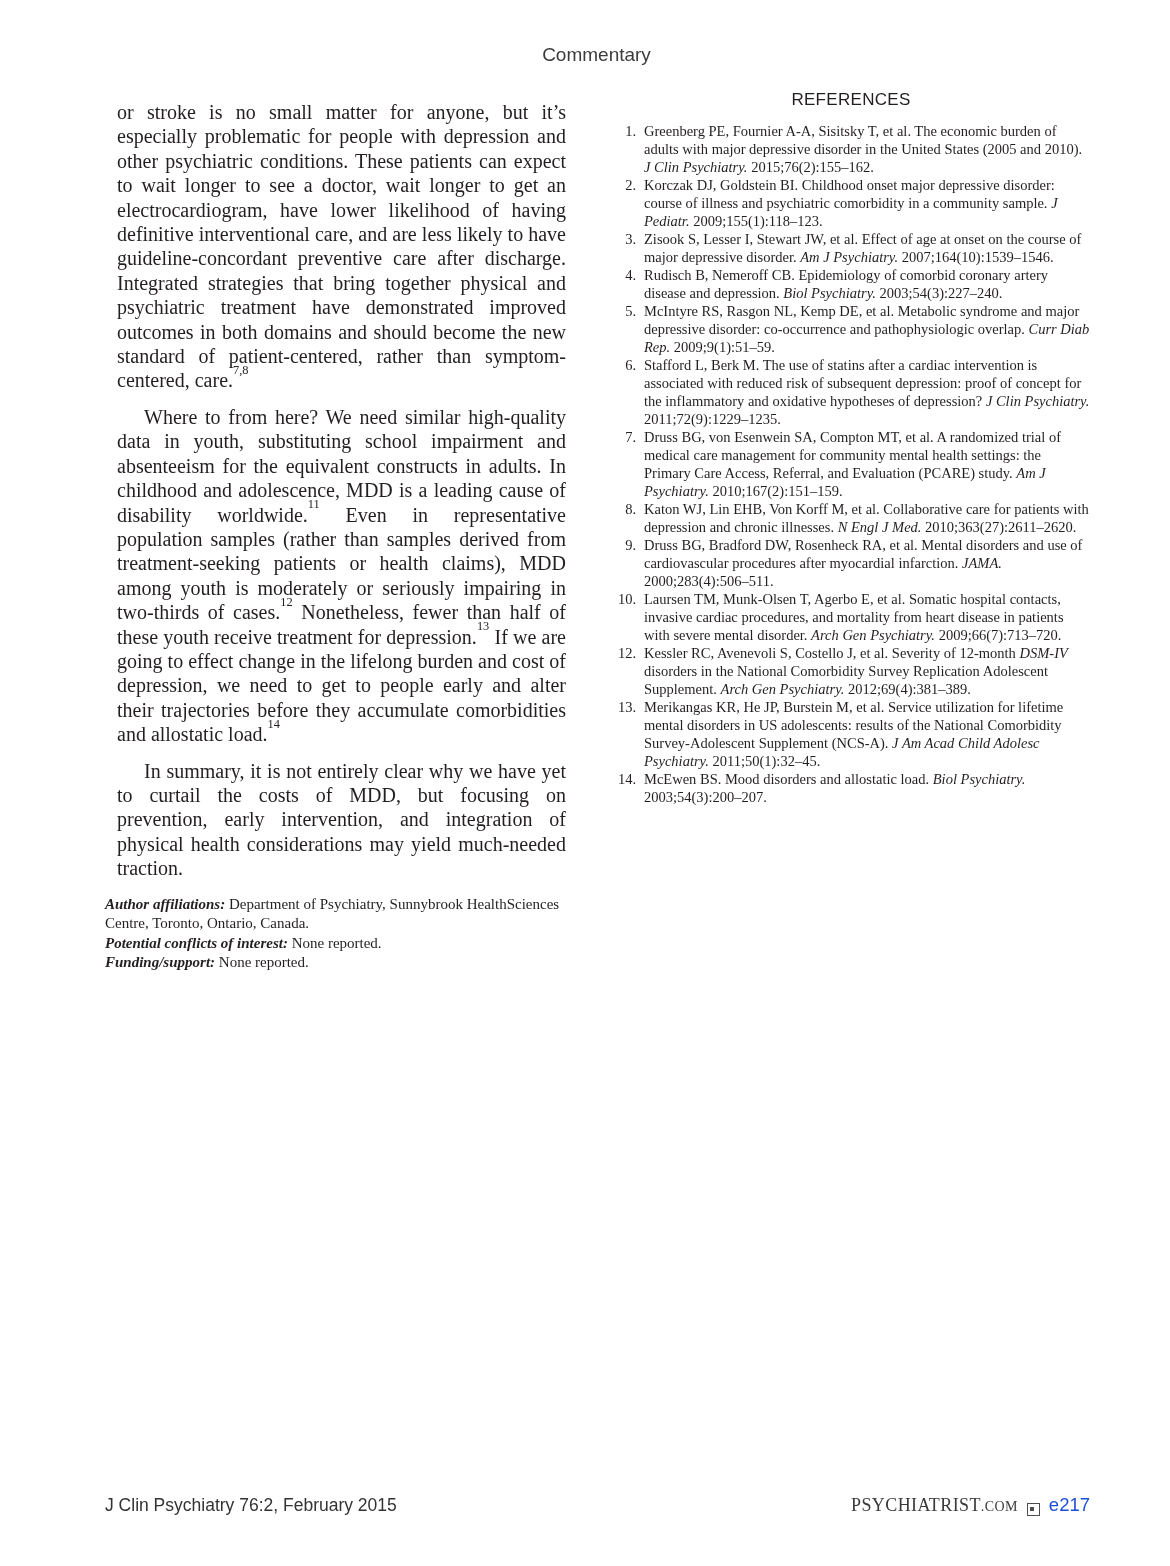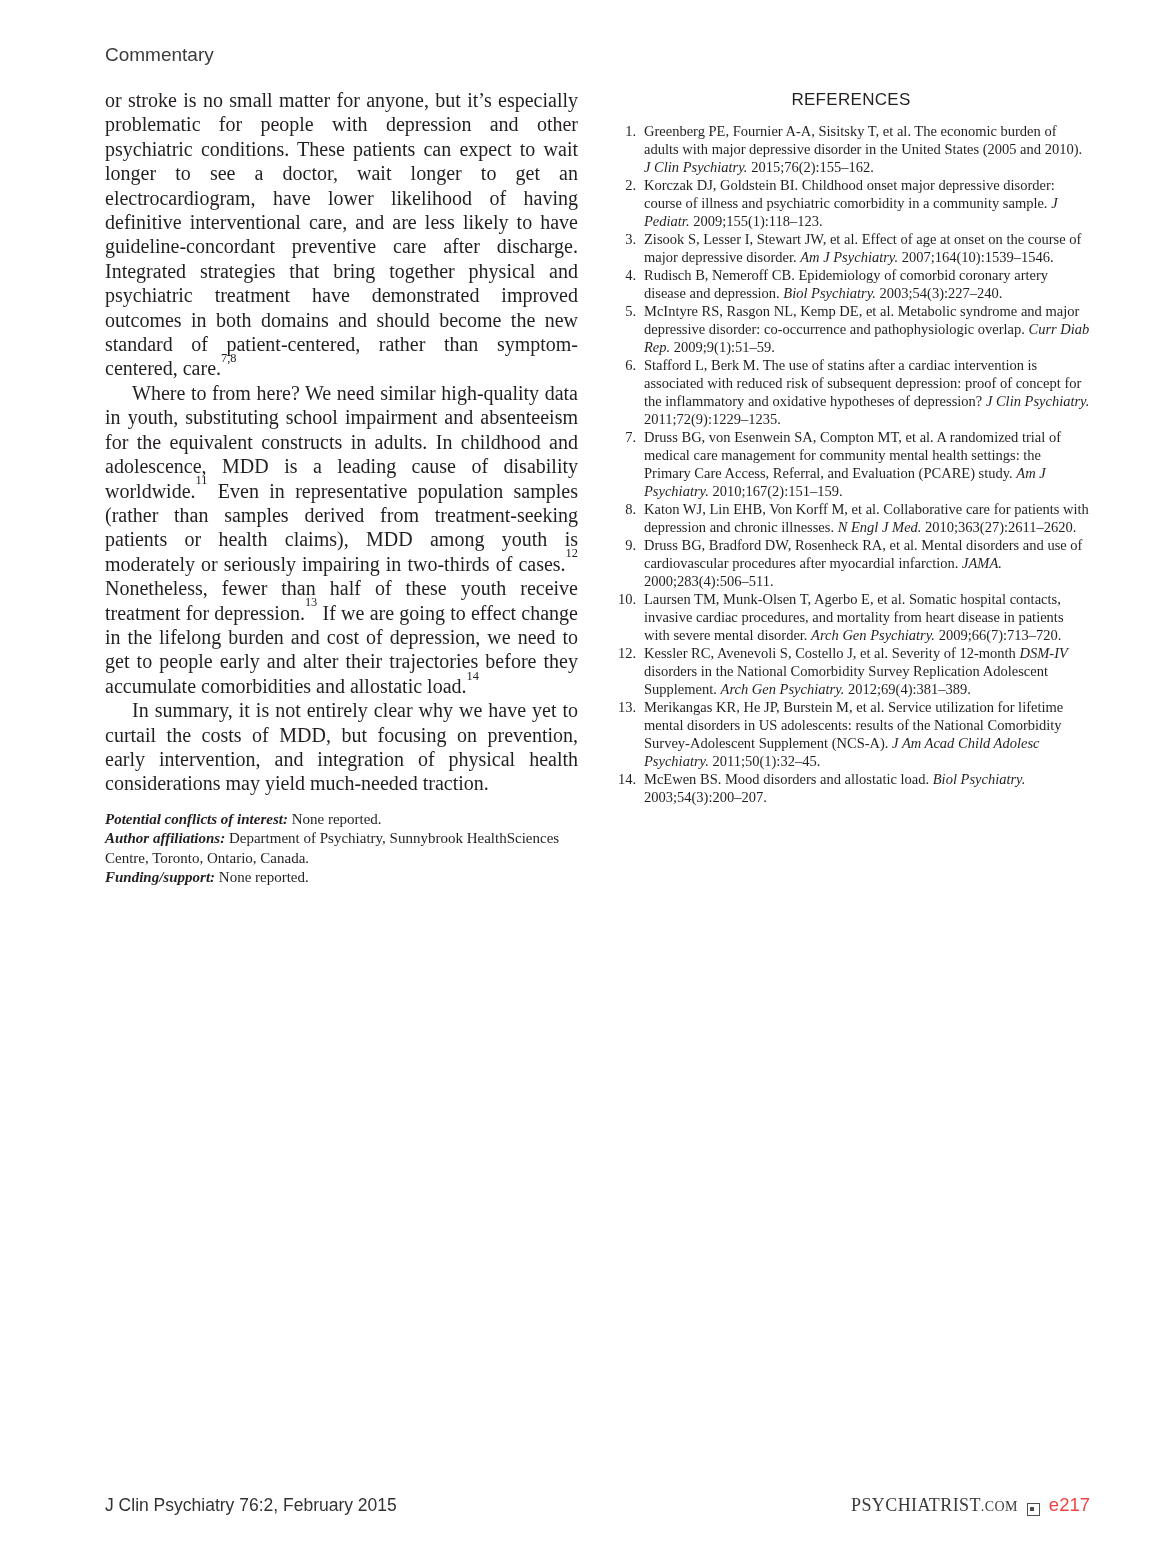--- a/index.html
+++ b/index.html
@@ -1,25 +1,25 @@
 <!DOCTYPE html>
 <html><head>
 <meta charset="utf-8">
 <style>
   html,body{margin:0;padding:0;background:#ffffff;}
   .page{position:relative;width:1170px;height:1566px;background:#ffffff;color:#231f20;overflow:hidden;}
 
-  .running-head{position:absolute;top:44px;left:105px;right:82px;text-align:left;
+  .running-head{position:absolute;top:44px;left:105px;right:82px;text-align:center;
     font-family:"Liberation Sans",sans-serif;font-size:19px;color:#3c3c3c;}
 
   .columns{position:absolute;top:88px;left:105px;right:80px;display:flex;gap:34px;}
 
   .col-left{flex:0 0 473px;width:473px;font-family:"Liberation Serif",serif;
     font-size:20px;line-height:24.4px;text-align:justify;}
-  .body-p{margin:0;}
+  .body-p{margin:12px;}
   .body-p.indent{text-indent:27px;}
   sup.cite{font-size:0.62em;line-height:0;position:relative;top:-0.45em;}
 
   .notes{margin-top:14px;font-size:15px;line-height:19.5px;text-align:left;}
   .note{margin:0;}
   .note-label{font-weight:bold;font-style:italic;}
 
   .col-right{flex:0 0 478px;width:478px;font-family:"Liberation Serif",serif;}
   .refs-title{margin:2px 0 12px 0;text-align:center;font-family:"Liberation Sans",sans-serif;
     font-size:17px;font-weight:400;letter-spacing:0.3px;color:#231f20;}
@@ -30,41 +30,41 @@
   .it{font-style:italic;}
 
   .footer{position:absolute;left:105px;right:80px;top:1494px;display:flex;
     justify-content:space-between;align-items:center;font-family:"Liberation Sans",sans-serif;gap:9px;}
   .footer-left{font-size:17.5px;color:#333333;}
   .footer-right{display:flex;align-items:flex-end;gap:9px;}
   .brand{font-family:"Liberation Serif",serif;font-size:18px;letter-spacing:0.4px;color:#3a3a3a;}
   .brand-com{font-size:14px;}
   .logo-box{display:inline-block;width:11px;height:11px;border:1.5px solid #4d4d4d;position:relative;}
   .logo-inner{position:absolute;left:2.5px;top:2.5px;width:4px;height:4px;background:#4d4d4d;}
-  .page-num{font-size:18.5px;color:#ef4444;}
+  .page-num{font-size:18.5px;color:#1d4ed8;}
 </style>
 </head>
 <body>
 
 <div class="page">
 
   <div class="running-head">
     <span>Commentary</span>
   </div>
 
   <div class="columns">
     <div class="col-left">
       <div>
           <p class="body-p"><span>or stroke is no small matter for anyone, but it’s especially problematic for people with depression and other psychiatric conditions. These patients can expect to wait longer to see a doctor, wait longer to get an electrocardiogram, have lower likelihood of having definitive interventional care, and are less likely to have guideline-concordant preventive care after discharge. Integrated strategies that bring together physical and psychiatric treatment have demonstrated improved outcomes in both domains and should become the new standard of patient-centered, rather than symptom-centered, care.</span><sup class="cite">7,8</sup></p>
           <p class="body-p indent"><span>Where to from here? We need similar high-quality data in youth, substituting school impairment and absenteeism for the equivalent constructs in adults. In childhood and adolescence, MDD is a leading cause of disability worldwide.</span><sup class="cite">11</sup><span> Even in representative population samples (rather than samples derived from treatment-seeking patients or health claims), MDD among youth is moderately or seriously impairing in two-thirds of cases.</span><sup class="cite">12</sup><span> Nonetheless, fewer than half of these youth receive treatment for depression.</span><sup class="cite">13</sup><span> If we are going to effect change in the lifelong burden and cost of depression, we need to get to people early and alter their trajectories before they accumulate comorbidities and allostatic load.</span><sup class="cite">14</sup></p>
           <p class="body-p indent"><span>In summary, it is not entirely clear why we have yet to curtail the costs of MDD, but focusing on prevention, early intervention, and integration of physical health considerations may yield much-needed traction.</span></p>
         </div>
       <div class="notes">
+          <p class="note"><span class="note-label">Author affiliations:</span><span> Department of Psychiatry, Sunnybrook HealthSciences Centre, Toronto, Ontario, Canada.</span></p>
           <p class="note"><span class="note-label">Potential conflicts of interest:</span><span> None reported.</span></p>
-          <p class="note"><span class="note-label">Author affiliations:</span><span> Department of Psychiatry, Sunnybrook HealthSciences Centre, Toronto, Ontario, Canada.</span></p>
           <p class="note"><span class="note-label">Funding/support:</span><span> None reported.</span></p>
         </div>
     </div>
 
     <div class="col-right">
       <h2 class="refs-title">REFERENCES</h2>
       <ol class="refs">
           <li>
             <span class="ref-num">1.</span>
             <span class="ref-text"><span>Greenberg PE, Fournier A-A, Sisitsky T, et al. The economic burden of adults with major depressive disorder in the United States (2005 and 2010). </span><span class="it">J Clin Psychiatry.</span><span> 2015;76(2):155–162.</span></span>

